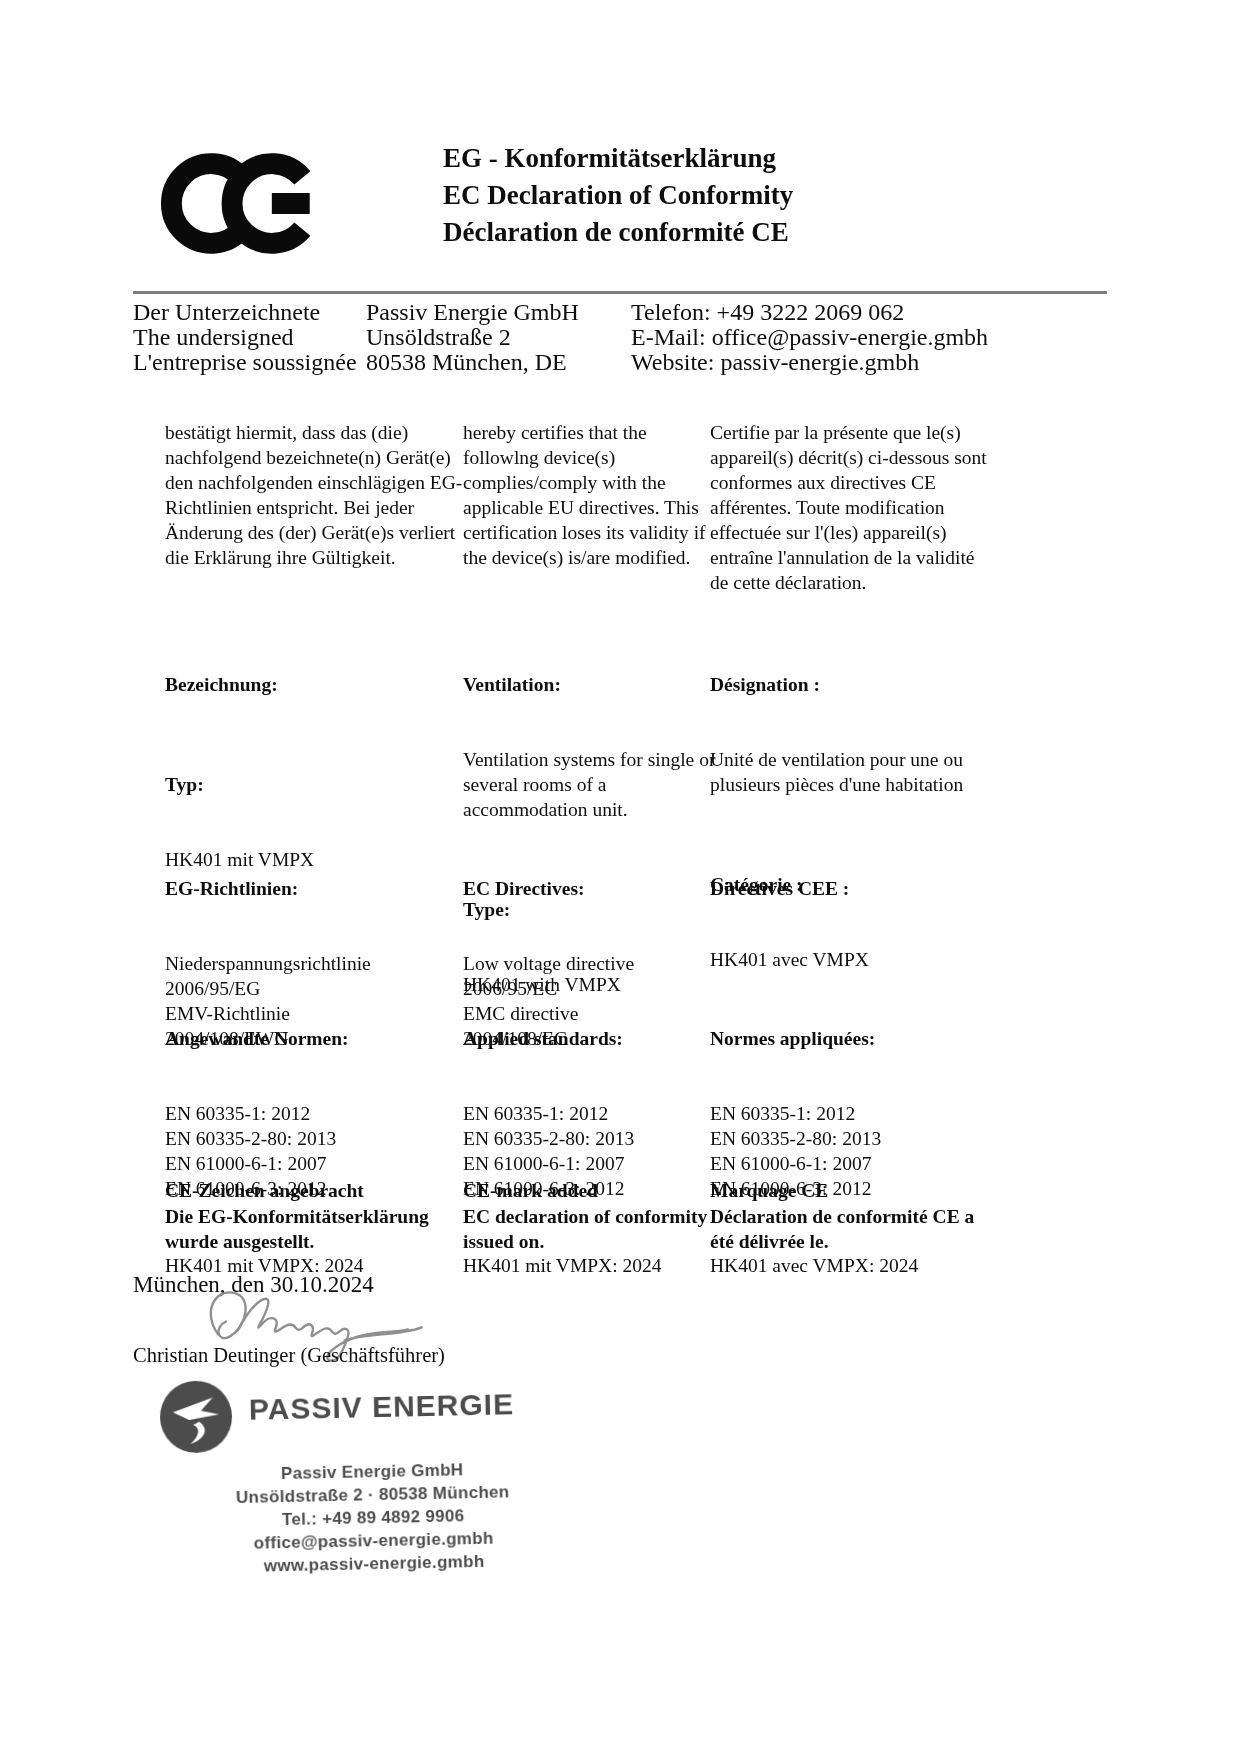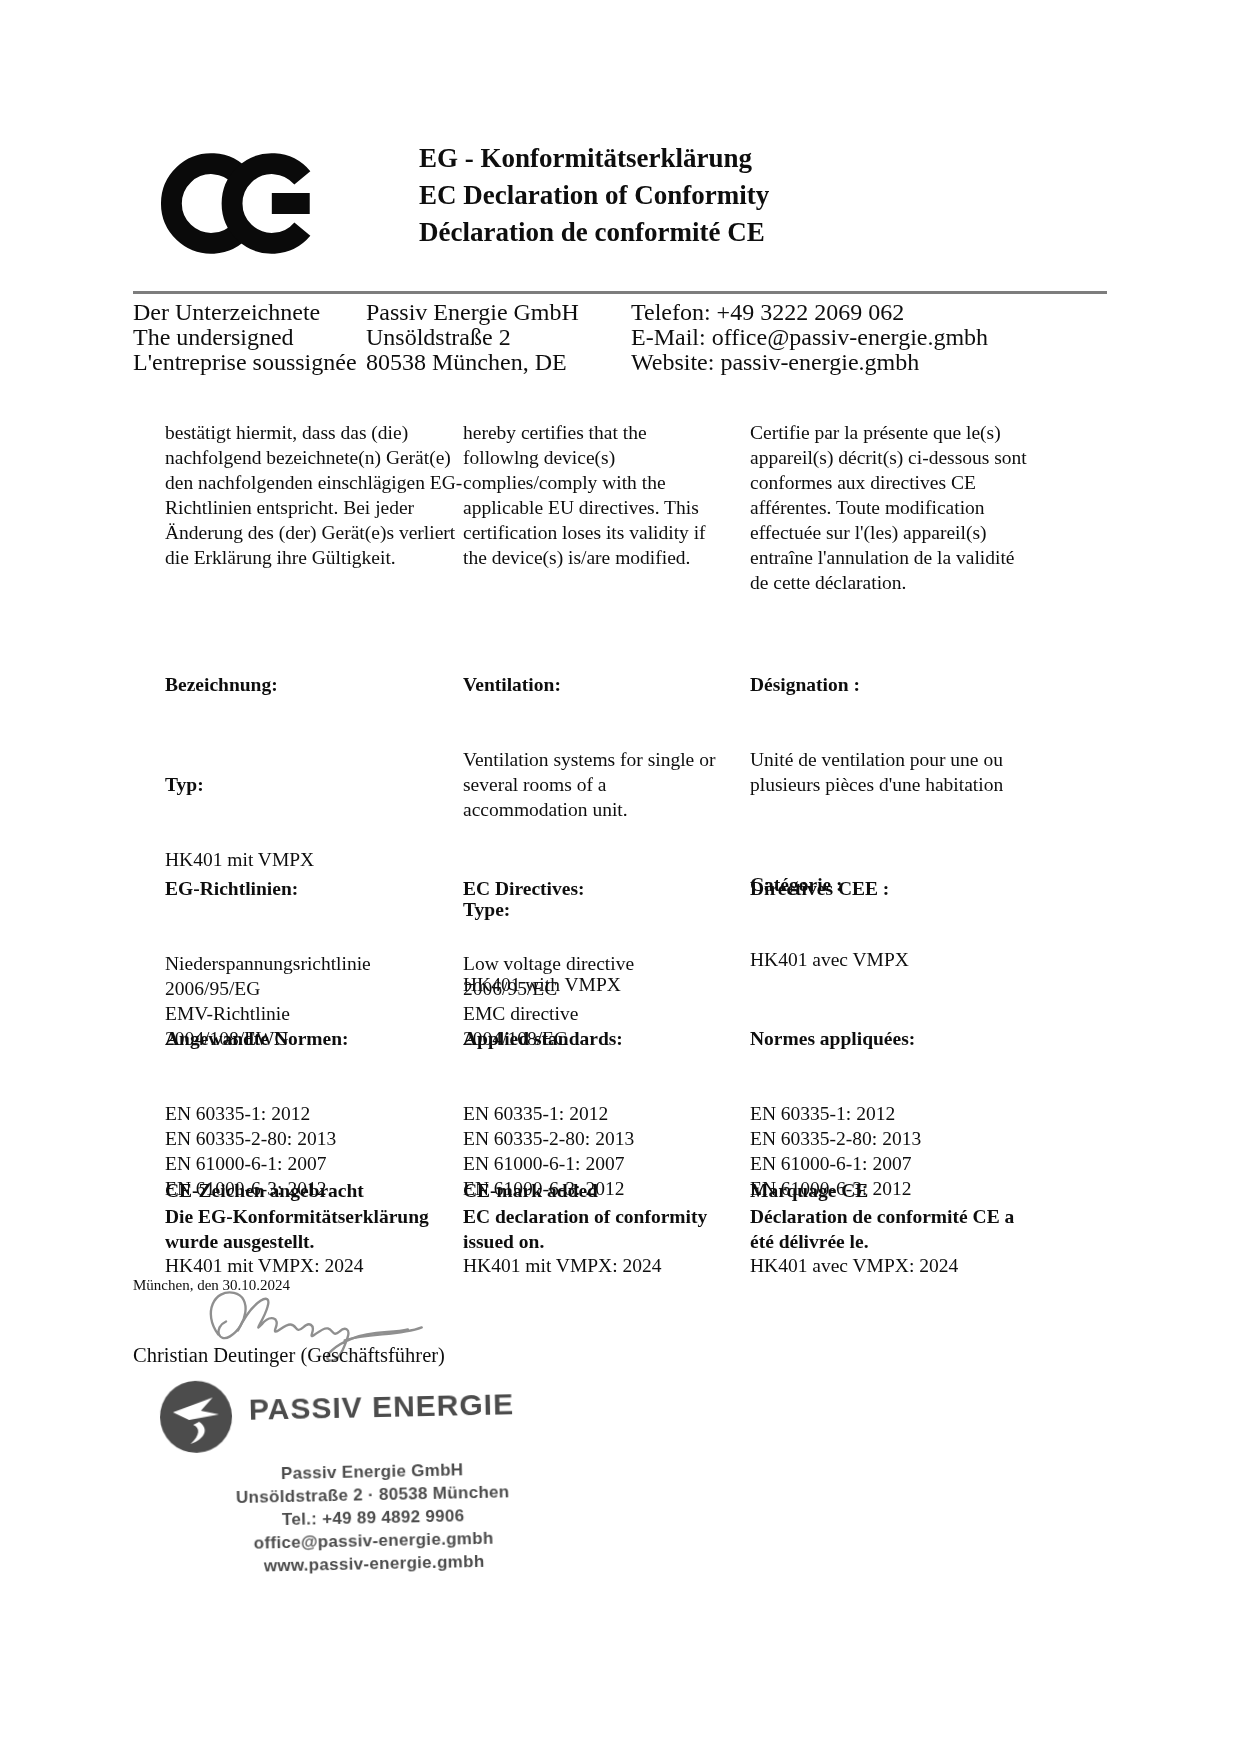--- a/index.html
+++ b/index.html
@@ -4,35 +4,35 @@
 <style>
   html,body{margin:0;padding:0;background:#e8e8e8;}
   .page{
     position:relative;width:1241px;height:1754px;background:#ffffff;
     font-family:"Liberation Serif",serif;color:#0e0e0e;overflow:hidden;
     margin:0 auto;
   }
   .abs{position:absolute;}
   .pre{white-space:pre;}
   .title{
-    left:419px;top:140px;font-size:27px;font-weight:bold;line-height:37px;
+    left:443px;top:140px;font-size:27px;font-weight:bold;line-height:37px;
   }
   .rule{left:133px;top:291px;width:974px;height:3px;background:#7d7d7d;}
   .contact-col{top:300px;font-size:24px;line-height:25px;}
   .contact-c1{left:133px;}
   .contact-c2{left:366px;}
   .contact-c3{left:631px;}
   .row{position:absolute;left:133px;width:1000px;}
   .col{position:absolute;top:0;font-size:19.5px;line-height:25px;white-space:pre;}
   .col-de{left:12px;width:308px;margin-left:20px;}
   .col-en{left:330px;width:260px;}
-  .col-fr{left:577px;width:300px;margin-left:40px;}
+  .col-fr{left:577px;width:300px;}
   .h{font-weight:bold;}
   .sub{margin-top:25px;}
-  .place-date{left:133px;top:1272px;font-size:15px;line-height:26px;}
+  .place-date{left:133px;top:1272px;font-size:23px;line-height:26px;}
   .signer{left:133px;top:1342px;font-size:20.5px;line-height:26px;}
   .sig-svg{left:196px;top:1283px;width:238px;height:84px;}
   .ce-svg{left:160px;top:153px;width:163px;height:101px;}
   .stamp{
     left:140px;top:1366px;width:480px;color:#3e3e3e;
     transform:rotate(-1.2deg);font-family:"Liberation Sans",sans-serif;opacity:.93;
   }
   .stamp-logo{position:absolute;left:18px;top:10px;width:74px;height:74px;}
   .stamp-brand{
     position:absolute;left:108px;top:24px;font-size:30px;font-weight:bold;

